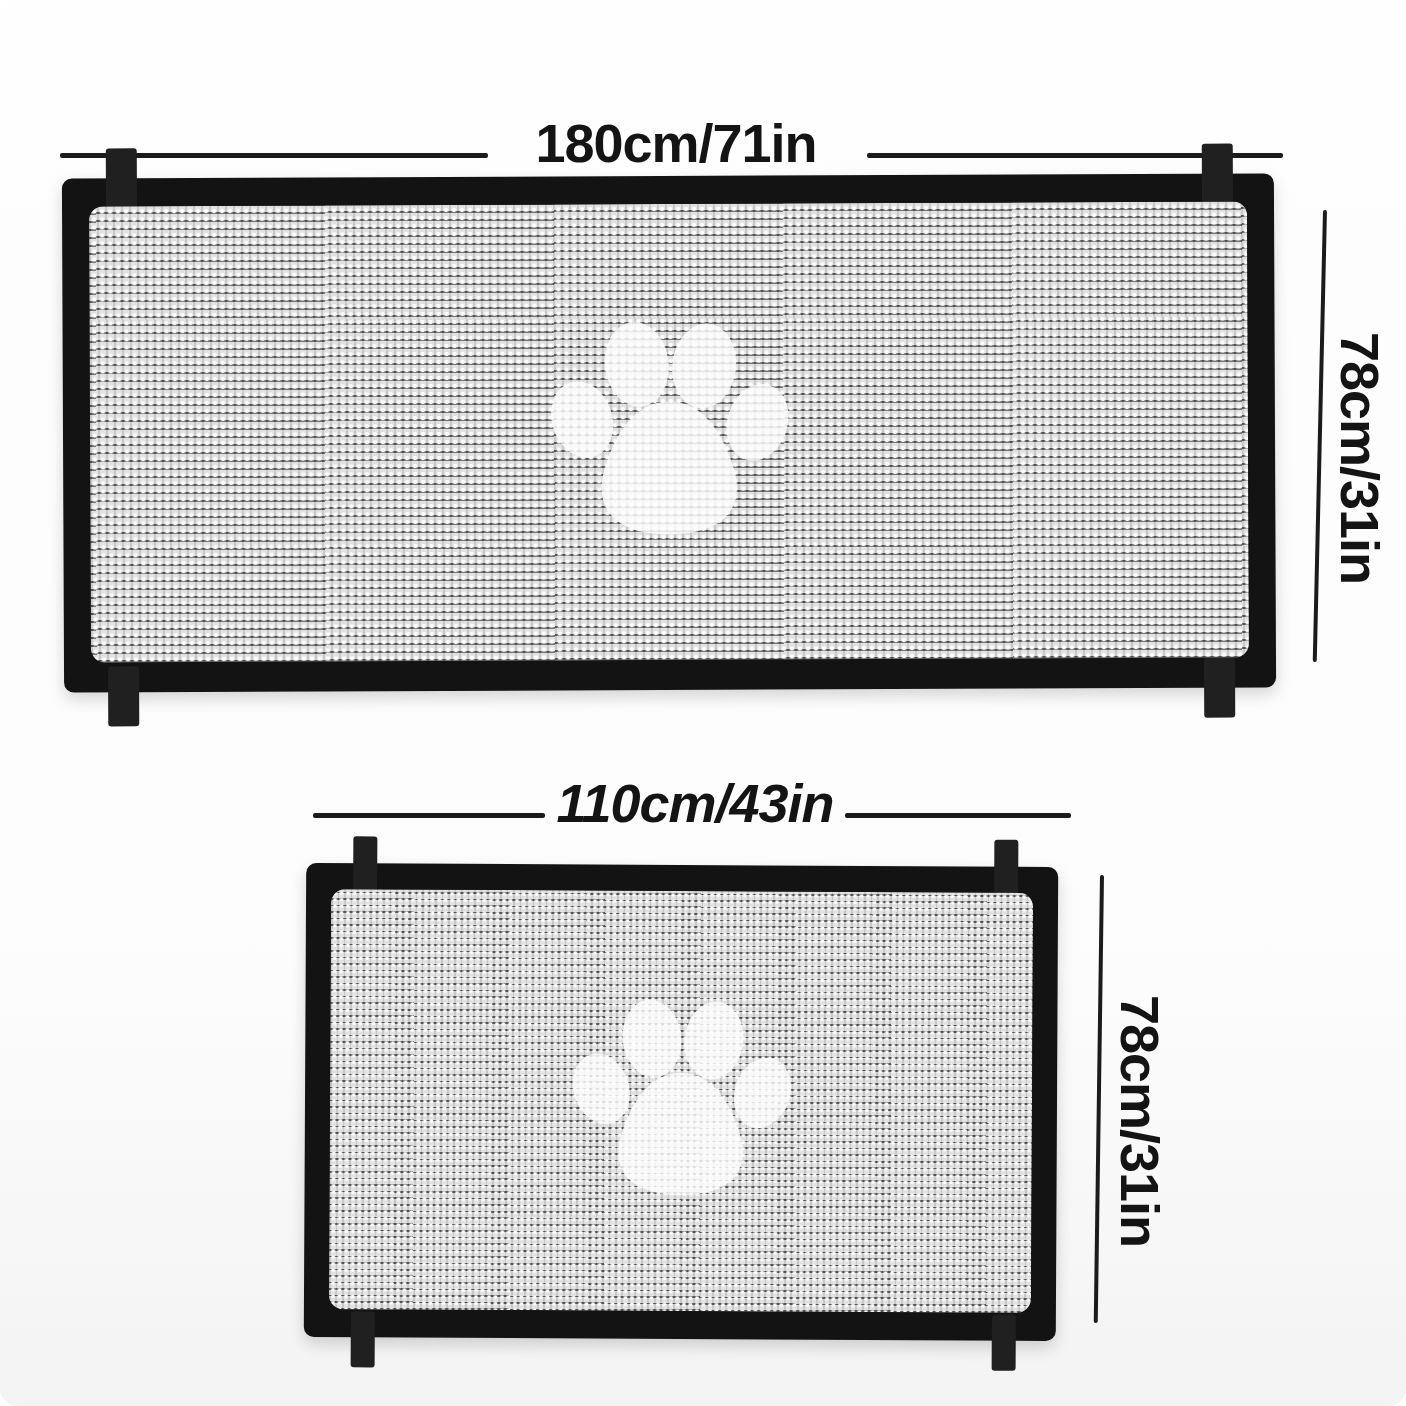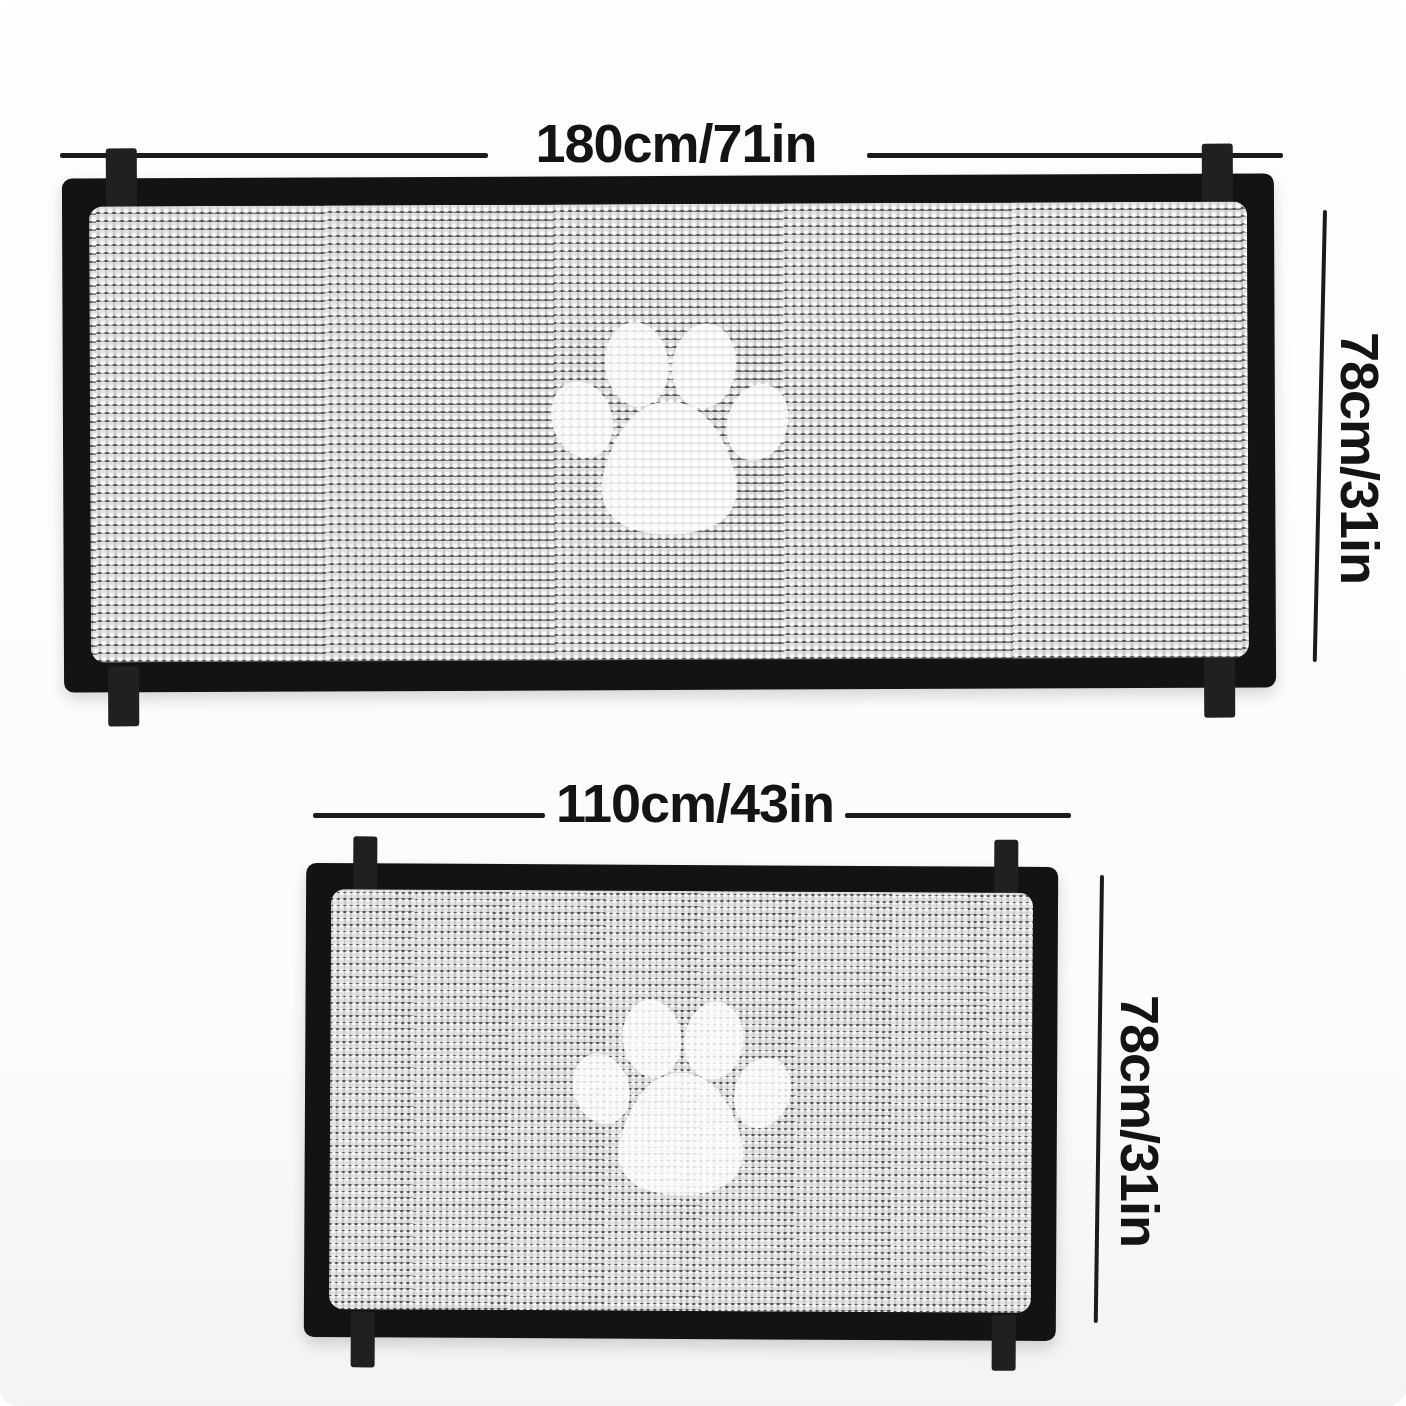--- a/index.html
+++ b/index.html
@@ -104,21 +104,21 @@
           <path d="M70 46 C51 46 39 64 33 86 C28 105 38 121 70 121 C102 121 112 105 107 86 C101 64 89 46 70 46 Z"></path>
         </g>
       </svg>
     </div>
   </div>
 
   <div class="dim-line-v" style="left:1323px;top:210px;height:452px;transform:rotate(1.3deg);transform-origin:top center;"></div>
   <div class="dim-label vertical" style="left:1360px;top:458px;">78cm/31in</div>
 
   <div class="dim-line-h" style="left:313px;top:813px;width:232px;"></div>
-  <div class="dim-label" style="left:495px;top:772px;width:400px;">110cm/43in</div>
+  <div class="dim-label" style="left:495px;top:772px;width:400px;font-style:italic;">110cm/43in</div>
   <div class="dim-line-h" style="left:845px;top:813px;width:226px;"></div>
 
   <div class="panel small">
     <div class="tab tl"></div>
     <div class="tab tr"></div>
     <div class="tab bl"></div>
     <div class="tab br"></div>
     <div class="mesh fine">
       <svg class="paw" viewBox="0 0 140 126" xmlns="http://www.w3.org/2000/svg">
         <g fill="#ffffff" fill-opacity="0.88">

